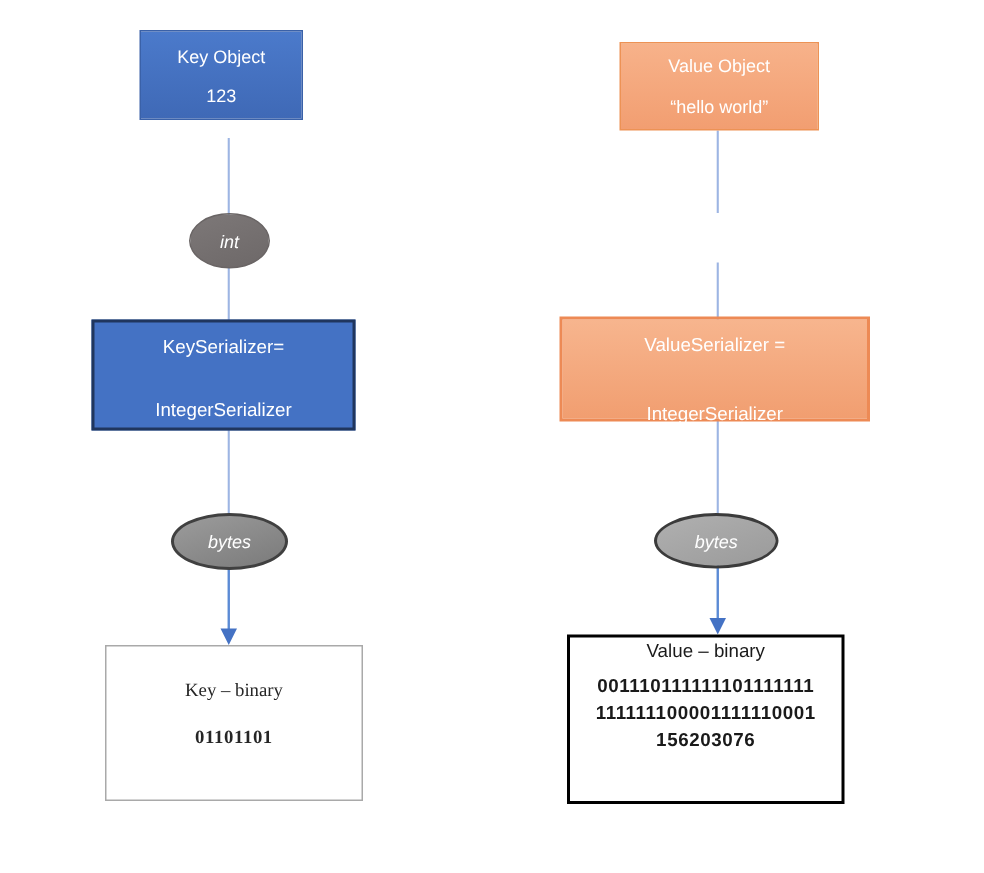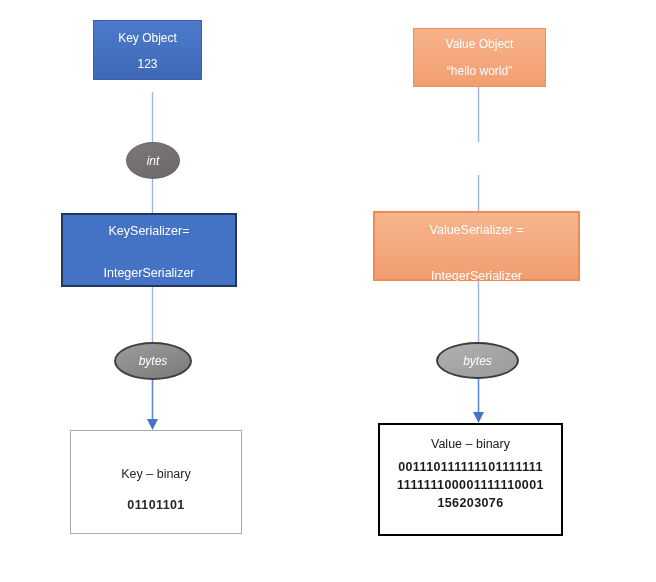--- a/index.html
+++ b/index.html
@@ -35,21 +35,21 @@
     padding-top:9px;row-gap:28px;font-size:12.5px;
   }
   .key-bytes{
     left:114px;top:342px;width:78px;height:38px;
     background:linear-gradient(160deg,#9c9c9c 0%,#7a7a7a 100%);
     border:2px solid #404040;
   }
   .key-binary{
     left:70px;top:430px;width:172px;height:104px;
     background:#fff;border:1.5px solid #a9a9a9;color:#262626;
-    padding-top:36px;row-gap:15px;font-size:12.5px;
+    padding-top:22px;row-gap:15px;font-size:12.5px;font-family:Liberation Serif, serif;
   }
   
   .value-object{
     left:413px;top:28px;width:133px;height:59px;
     background:linear-gradient(180deg,#f7b28a 0%,#f29e71 100%);
     border:1px solid #ed9255;padding-top:8px;row-gap:13px;
   }
   .value-type{
     left:428px;top:140px;width:104px;height:37px;
     background:linear-gradient(160deg,#b3b3b3 0%,#9e9e9e 100%);
@@ -62,21 +62,21 @@
     padding-top:10px;row-gap:14px;font-size:12.5px;gap:32px;
   }
   .value-bytes{
     left:436px;top:342px;width:83px;height:37px;
     background:linear-gradient(160deg,#b0b0b0 0%,#9a9a9a 100%);
     border:2px solid #3b3b3b;
   }
   .value-binary{
     left:378px;top:423px;width:185px;height:113px;
     background:#fff;border:2px solid #000;color:#1a1a1a;
-    padding-top:12px;row-gap:0;font-size:12.5px;
+    padding-top:2px;row-gap:0;font-size:12.5px;
   }
   .value-binary .title{margin-bottom:7px;}
   .digits{font-weight:700;letter-spacing:0.4px;line-height:18px;white-space:nowrap;}
 </style>
 </head>
 <body>
 
 <div class="canvas">
 
   <svg class="connectors" width="656" height="582" viewBox="0 0 656 582">

